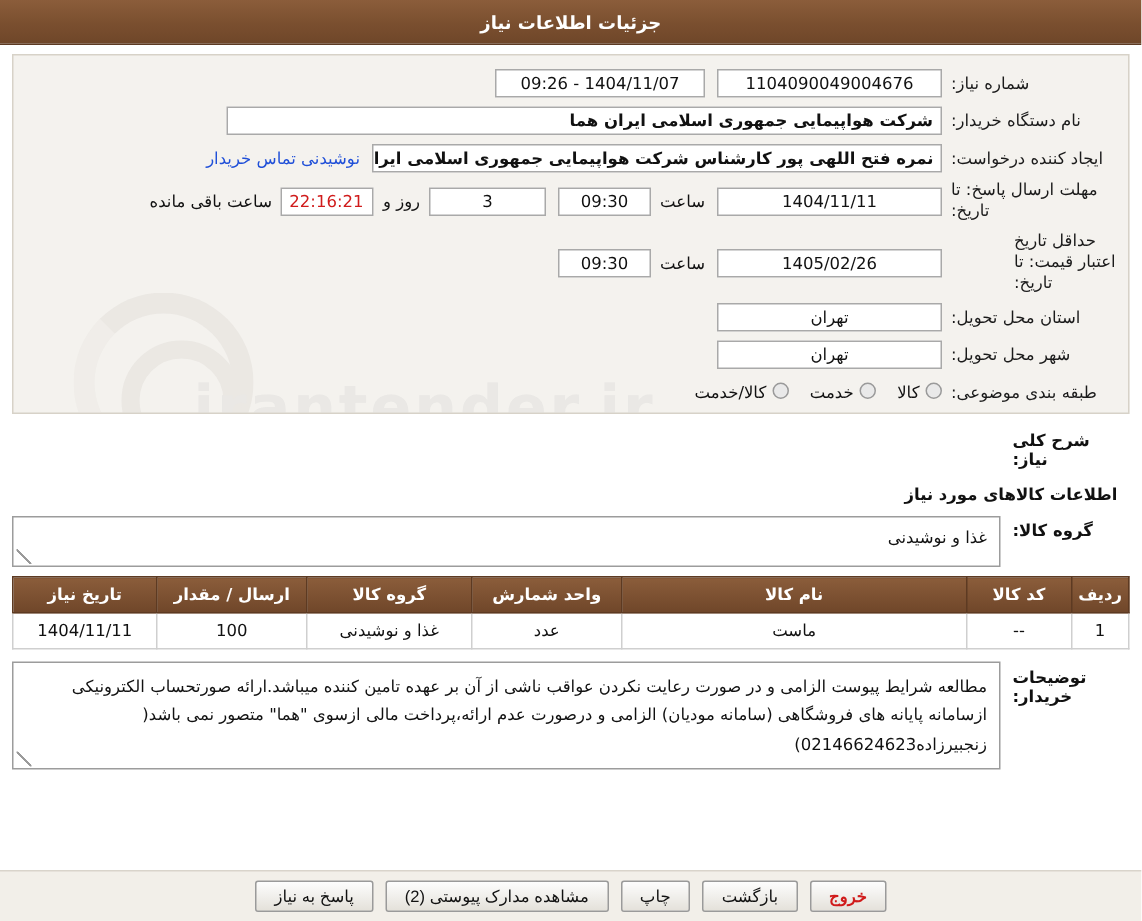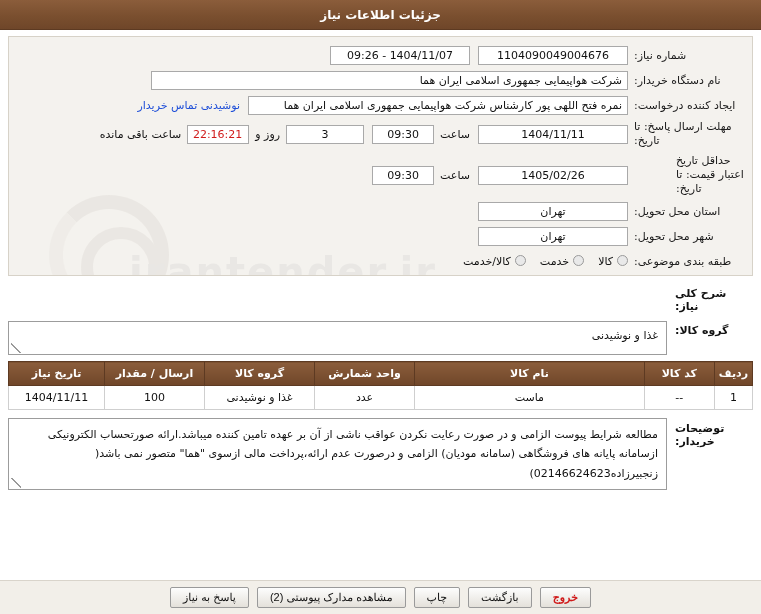--- a/index.html
+++ b/index.html
@@ -49,21 +49,21 @@
     border: 1px solid #a9a9a9;
     height: 19px;
     line-height: 17px;
     font-size: 11px;
     padding: 0 5px;
     text-align: center;
     color: #111;
     overflow: hidden;
     white-space: nowrap;
   }
-  .fld.right { text-align: right; }
+  .fld.right { text-align: right; font-weight: bold; }
   .gap { width: 8px; }
 
   .blue-link { color:#1f4fd8; font-size:11px; text-decoration:none; white-space:nowrap; }
   .timer {
     background:#fff; border:1px solid #a9a9a9; color:#d01b1b;
     height:19px; line-height:17px; font-size:11px; padding:0 6px; text-align:center;
   }
   .small-lbl { font-size: 11px; white-space: nowrap; }
 
   
@@ -253,20 +253,21 @@
         </span>
       </div>
     </div>
 
   </div>
 
   <div class="sec">
     <div class="sec-lbl">شرح کلی نیاز:</div>
   </div>
 
+  <div class="subhead">اطلاعات کالاهای مورد نیاز</div>
 
   <div class="sec">
     <div class="sec-lbl">گروه کالا:</div>
     <div class="sec-box" style="min-height:34px">
       <span>غذا و نوشیدنی</span>
       <span class="resize-grip"></span>
     </div>
   </div>
 
   <div class="tbl-wrap">

